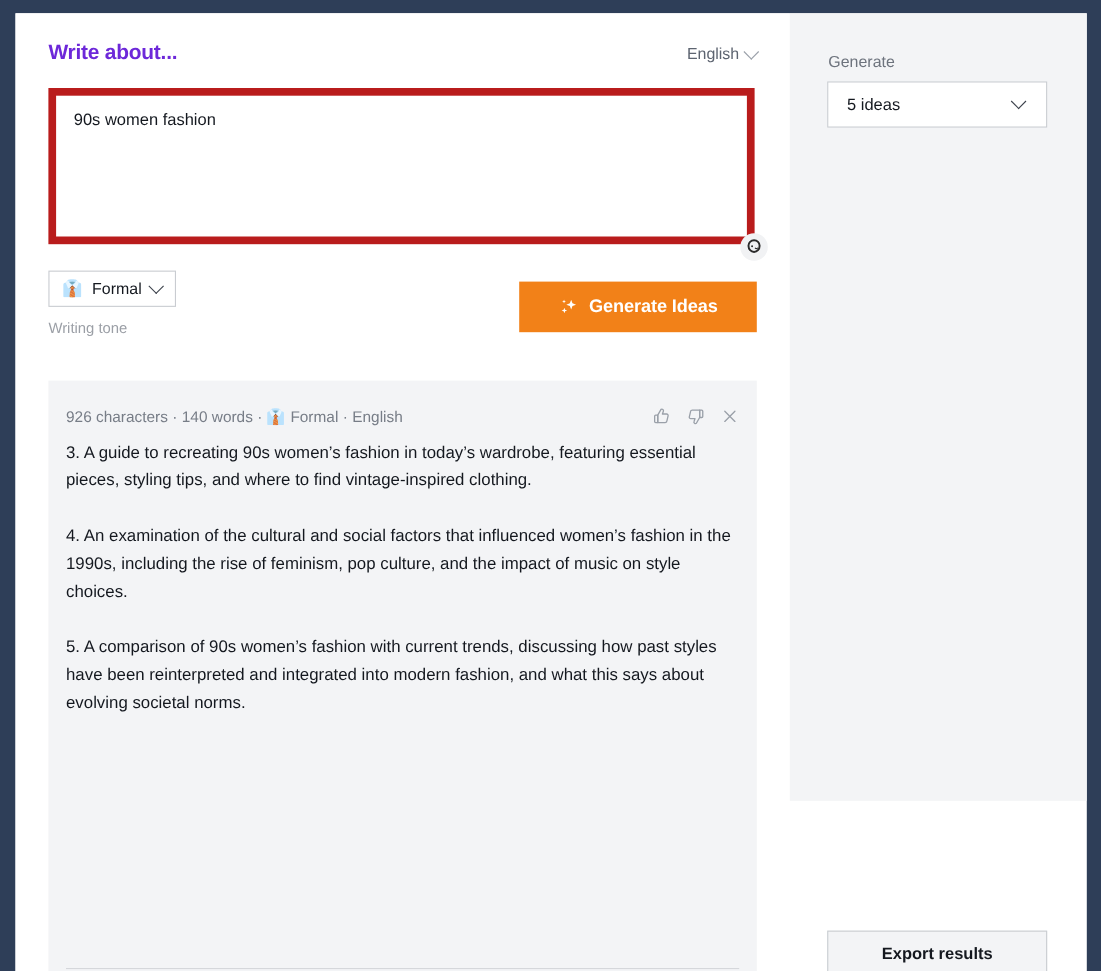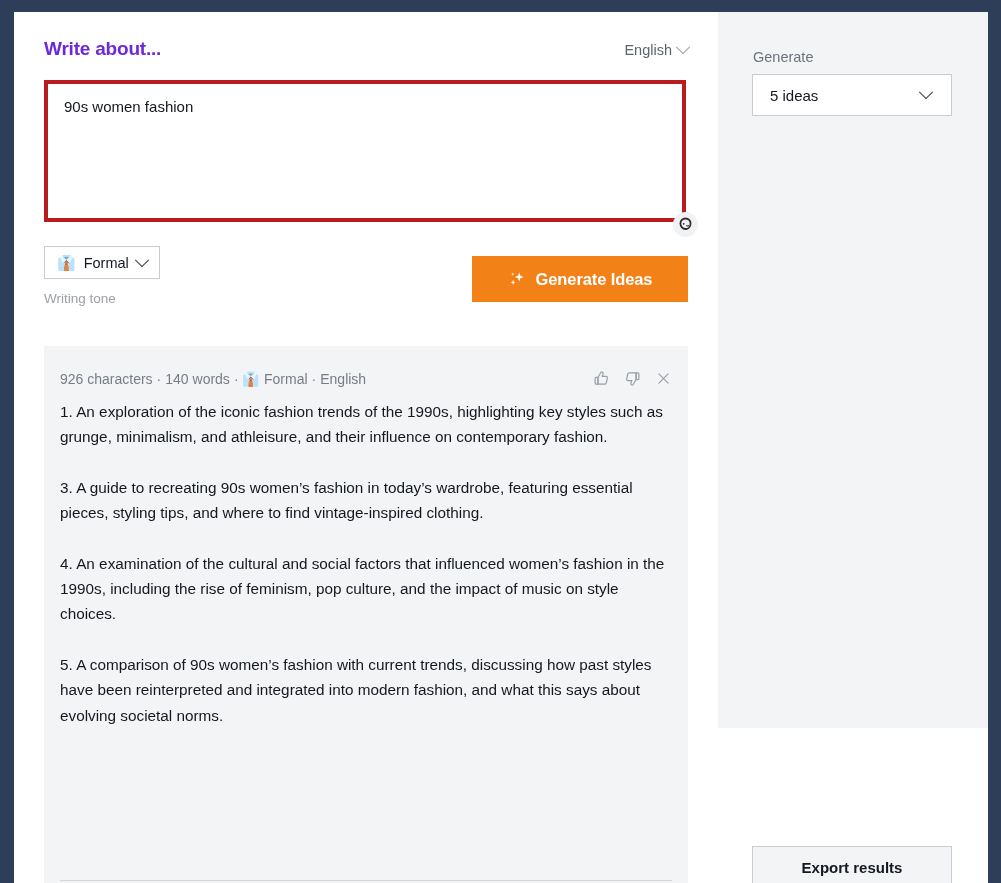--- a/index.html
+++ b/index.html
@@ -73,21 +73,21 @@
     border-color: #3c424c;
   }
 
   
   #prompt-box {
     position: absolute;
     left: 30px;
     top: 68px;
     width: 642px;
     height: 142px;
-    border: 4px solid #b91c1c;
+    border: 7px solid #b91c1c;
     background: #ffffff;
     box-sizing: border-box;
   }
   #prompt-text {
     position: absolute;
     left: 16px;
     top: 12px;
     right: 14px;
     font-size: 15px;
     color: #14181f;
@@ -335,21 +335,20 @@
           </span>
           <span class="icon-btn">
             <svg width="17" height="17" viewBox="0 0 24 24" fill="none" stroke="#9aa0a9" stroke-width="1.7" stroke-linecap="round">
               <path d="M5.5 5.5l13 13M18.5 5.5l-13 13"></path>
             </svg>
           </span>
         </div>
       </div>
 
       <div class="card-body">
-        <p class="idea-p">1. An exploration of the iconic fashion trends of the 1990s, highlighting key styles such as grunge, minimalism, and athleisure, and their influence on contemporary fashion.</p>
         <p class="idea-p">3. A guide to recreating 90s women’s fashion in today’s wardrobe, featuring essential pieces, styling tips, and where to find vintage-inspired clothing.</p>
         <p class="idea-p">4. An examination of the cultural and social factors that influenced women’s fashion in the 1990s, including the rise of feminism, pop culture, and the impact of music on style choices.</p>
         <p class="idea-p">5. A comparison of 90s women’s fashion with current trends, discussing how past styles have been reinterpreted and integrated into modern fashion, and what this says about evolving societal norms.</p>
       </div>
 
       <div class="card-divider"></div>
     </div>
 
   </div>
 

